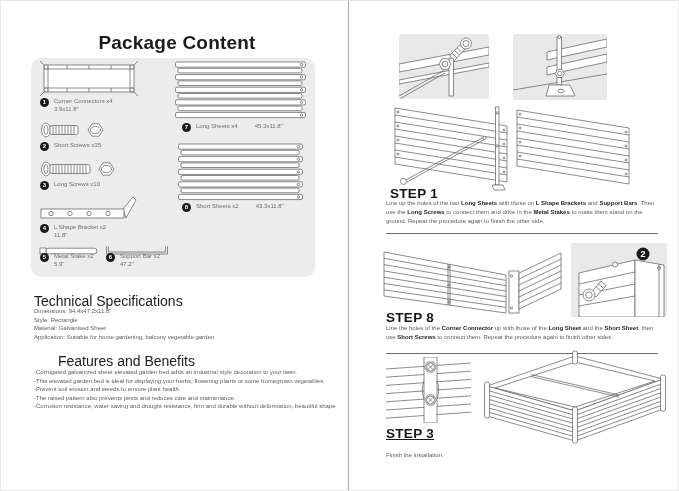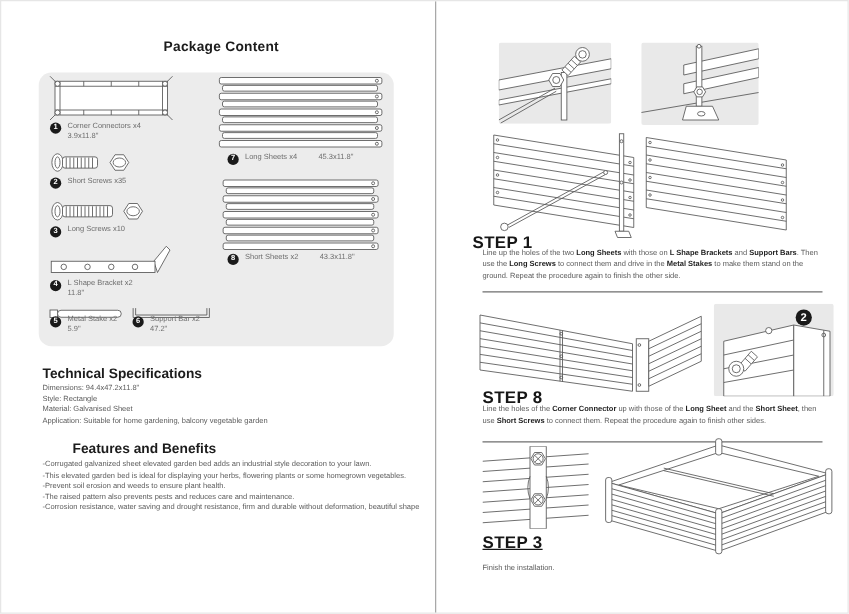--- a/index.html
+++ b/index.html
@@ -3,31 +3,31 @@
 <meta charset="utf-8">
 <style>
   html,body{margin:0;padding:0;}
   body{
     width:679px;height:491px;position:relative;background:#ffffff;
     font-family:"Liberation Sans", sans-serif;color:#222;overflow:hidden;
     border:1px solid #e6e6e6;box-sizing:border-box;
   }
   .abs{position:absolute;}
   
-  .page-title{left:30px;top:31px;width:292px;text-align:center;font-size:11px;font-weight:600;color:#1c1c1c;letter-spacing:.2px;}
+  .page-title{left:30px;top:31px;width:292px;text-align:center;font-size:19px;font-weight:600;color:#1c1c1c;letter-spacing:.2px;}
   .parts-box{left:30px;top:57px;width:284px;height:219px;background:#ececec;border-radius:10px;}
   .badge{width:9px;height:9px;border-radius:50%;background:#1a1a1a;color:#fff;
          font-size:6px;line-height:9px;text-align:center;font-weight:700;flex:0 0 9px;}
   .part-row{display:flex;gap:5px;align-items:flex-start;}
   .part-text{font-size:6px;line-height:7.5px;color:#6e6e6e;}
   .part-text .nm{display:block;}
   .part-text .sz{display:block;}
   .inline-size{margin-left:12px;}
   
-  .sec-heading{font-size:11px;font-weight:700;color:#1c1c1c;}
+  .sec-heading{font-size:14px;font-weight:400;color:#1c1c1c;}
   .spec-line,.bullet-line{font-size:6px;line-height:8.5px;color:#5c5c5c;}
   .spec-block{left:33px;top:306px;width:300px;}
   .bullet-block{left:33px;top:367px;width:306px;}
   
   .v-divider{left:347px;top:0;width:1px;height:491px;background:#a8a8a8;}
   .h-divider{height:1px;background:#6f6f6f;}
   .step-heading{font-size:13.5px;font-weight:600;color:#161616;letter-spacing:.3px;}
   .step-body{font-size:6px;line-height:8.8px;color:#5c5c5c;width:278px;}
   .step-body .b{font-weight:700;color:#1e1e1e;}
   svg{display:block;}
@@ -299,21 +299,21 @@
   <circle cx="131" cy="13" r="1" class="ln"></circle>
     <circle cx="131" cy="27" r="1" class="ln"></circle>
   <circle cx="131" cy="41" r="1" class="ln"></circle>
     <circle cx="131" cy="55" r="1" class="ln"></circle>
   <circle cx="237" cy="31" r="1" class="ln"></circle>
     <circle cx="237" cy="45" r="1" class="ln"></circle>
   <circle cx="237" cy="59" r="1" class="ln"></circle>
     <circle cx="237" cy="73" r="1" class="ln"></circle>
 </svg>
 
-<div class="abs step-heading" style="left:377px;top:185px;">STEP 1</div>
+<div class="abs step-heading" style="left:389px;top:185px;">STEP 1</div>
 <p class="abs step-body" style="left:385px;top:198px;margin:0;"><span>Line up the holes of the two </span><span class="b">Long Sheets</span><span> with those on </span><span class="b">L Shape Brackets</span><span> and </span><span class="b">Support Bars</span><span>. Then use the </span><span class="b">Long Screws</span><span> to connect them and drive in the </span><span class="b">Metal Stakes</span><span> to make them stand on the ground. Repeat the procedure again to finish the other side.</span></p>
 
 <div class="abs h-divider" style="left:385px;top:232px;width:272px;"></div>
 
 <svg class="abs" style="left:377px;top:242px;" width="190" height="72" viewBox="0 0 190 72">
   <polygon points="6,9 128,32 128,70 6,53" class="wh"></polygon>
   <line x1="6" y1="15.3" x2="128" y2="37.4" class="ln"></line>
   <line x1="6" y1="21.6" x2="128" y2="42.8" class="ln"></line>
   <line x1="6" y1="27.9" x2="128" y2="48.2" class="ln"></line>
   <line x1="6" y1="34.2" x2="128" y2="53.6" class="ln"></line>

